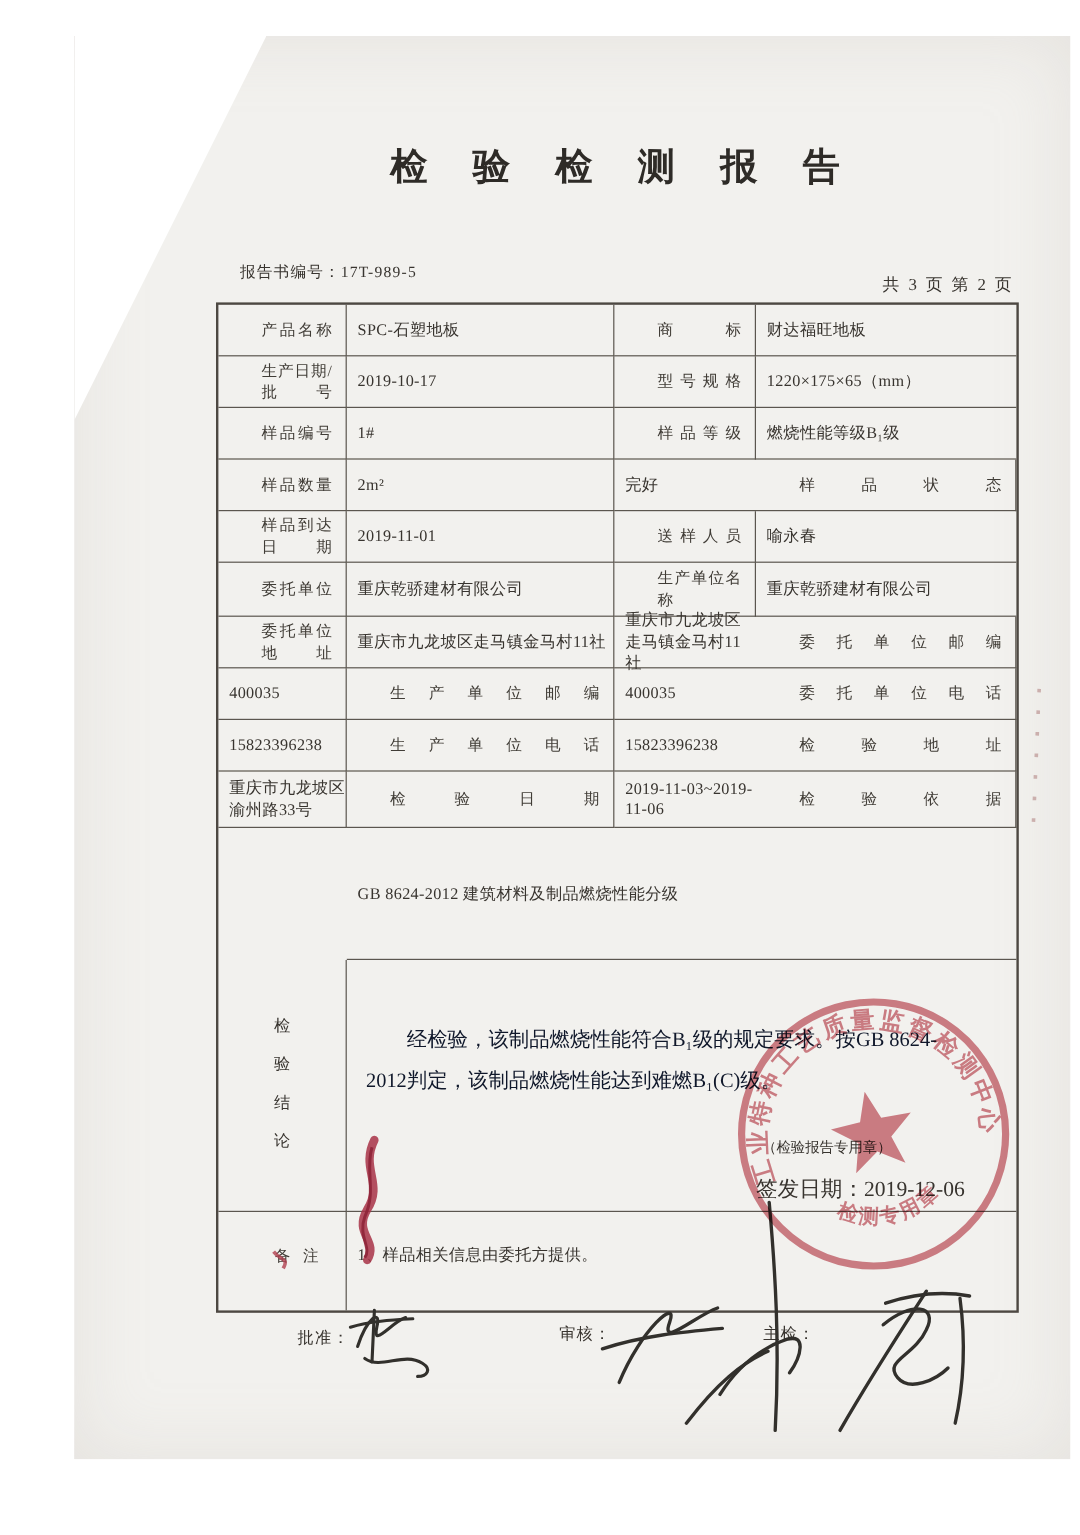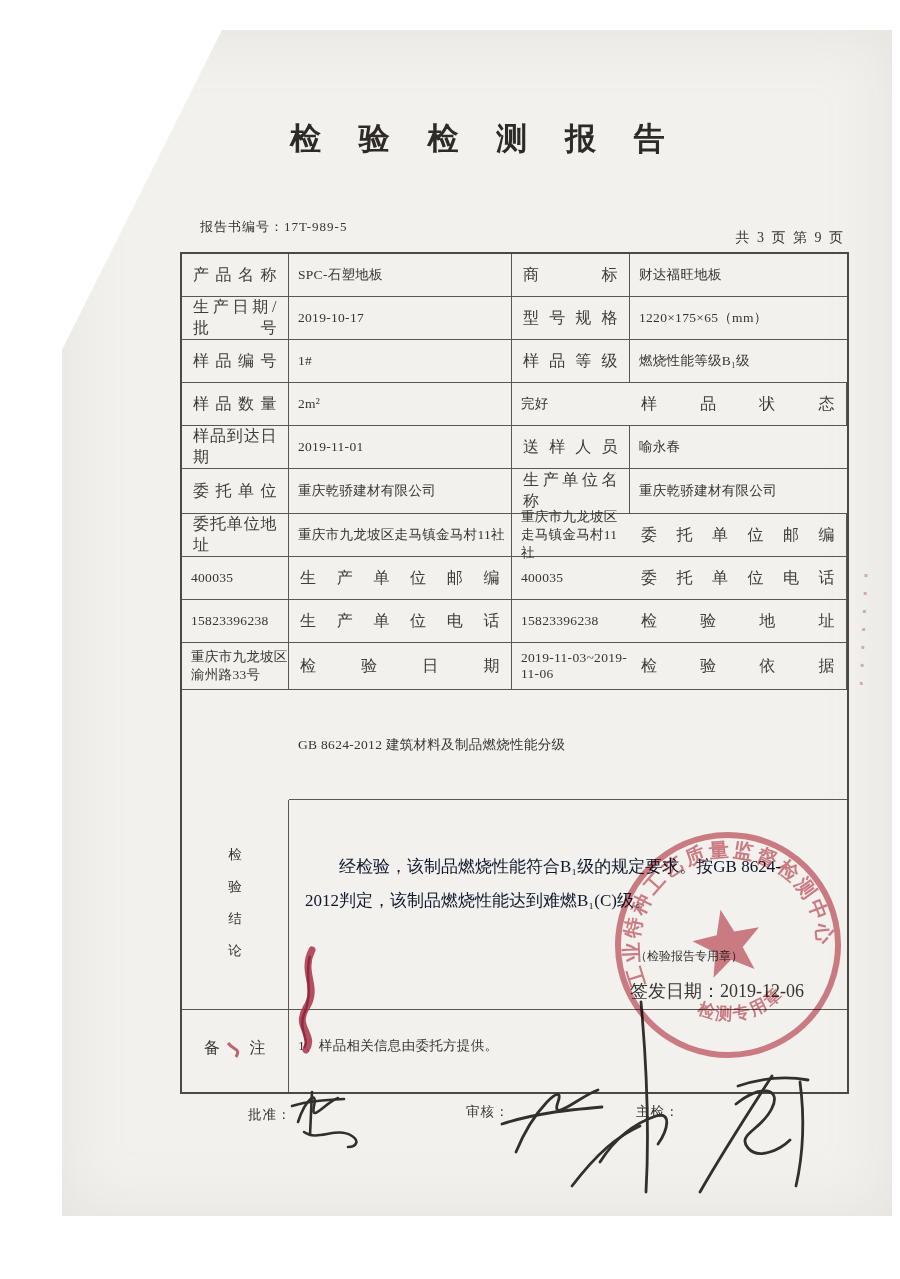--- a/index.html
+++ b/index.html
@@ -12,21 +12,21 @@
     position:absolute;left:62px;top:30px;width:830px;height:1186px;
     background:#f2f1ee;
     box-shadow:inset 0 0 60px rgba(190,185,175,.25);
   }
   .corner-wedge{
     position:absolute;left:62px;top:30px;width:160px;height:320px;
     background:#ffffff;clip-path:polygon(0 0,100% 0,0 100%);
   }
   .title{
     position:absolute;left:290px;top:118px;width:460px;margin:0;
-    font-size:31px;font-weight:bold;letter-spacing:15px;
+    font-size:31px;font-weight:bold;letter-spacing:15px;text-align:center;
     color:#2e2b27;
   }
   .report-no{position:absolute;left:200px;top:218px;font-size:13px;letter-spacing:1px;font-family:Liberation Serif, serif;}
   .pagination{position:absolute;right:55px;top:229px;font-size:14px;letter-spacing:2px;}
 
   .report-table{
     position:absolute;left:180px;top:252px;
     display:grid;
     grid-template-columns:107px 223px 118px 217px;
     grid-template-rows:43px 43px 43px 43px 43px 45px 43px 43px 43px 47px 110px 210px 82px;
@@ -36,21 +36,21 @@
   .cell{
     border-right:1px solid #5b564f;border-bottom:1px solid #5b564f;
     display:flex;align-items:center;box-sizing:border-box;
     font-size:13.5px;
   }
   .cell.lastcol{border-right:none;}
   .cell.lastrow{border-bottom:none;}
   .label span{
     display:block;width:100%;padding:0 11px;
     text-align:justify;text-align-last:justify;
-    font-size:16px;letter-spacing:.5px;color:#403c36;
+    font-size:13px;letter-spacing:.5px;color:#403c36;margin-left:25px;
   }
   .value{padding-left:9px;letter-spacing:.3px;}
   .wide{grid-column:2 / 5;}
   .conclusion-cell{position:relative;display:block;}
   .conclusion-text{
     position:absolute;left:16px;right:34px;top:50px;margin:0;
     font-size:17px;line-height:34px;text-indent:2em;color:#0f172a;
   }
   .stamp-note{position:absolute;left:346px;top:148px;font-size:12px;}
   .issue-line{position:absolute;left:341px;top:179px;font-size:18px;}
@@ -71,21 +71,21 @@
 <body>
 
 <div class="paper"></div>
 <div class="corner-wedge"></div>
 
 <h1 class="title">检 验 检 测 报 告</h1>
 
 <div class="report-no">
   <span>报告书编号：</span><span>17T-989-5</span>
 </div>
-<div class="pagination">共 3 页 第 9 页</div>
+<div class="pagination">共 3 页 第 2 页</div>
 
 <div class="report-table">
 
   <div class="cell label">
       <span>产品名称</span>
     </div>
   <div class="cell value">SPC-石塑地板</div>
   <div class="cell label">
       <span>商标</span>
     </div>

